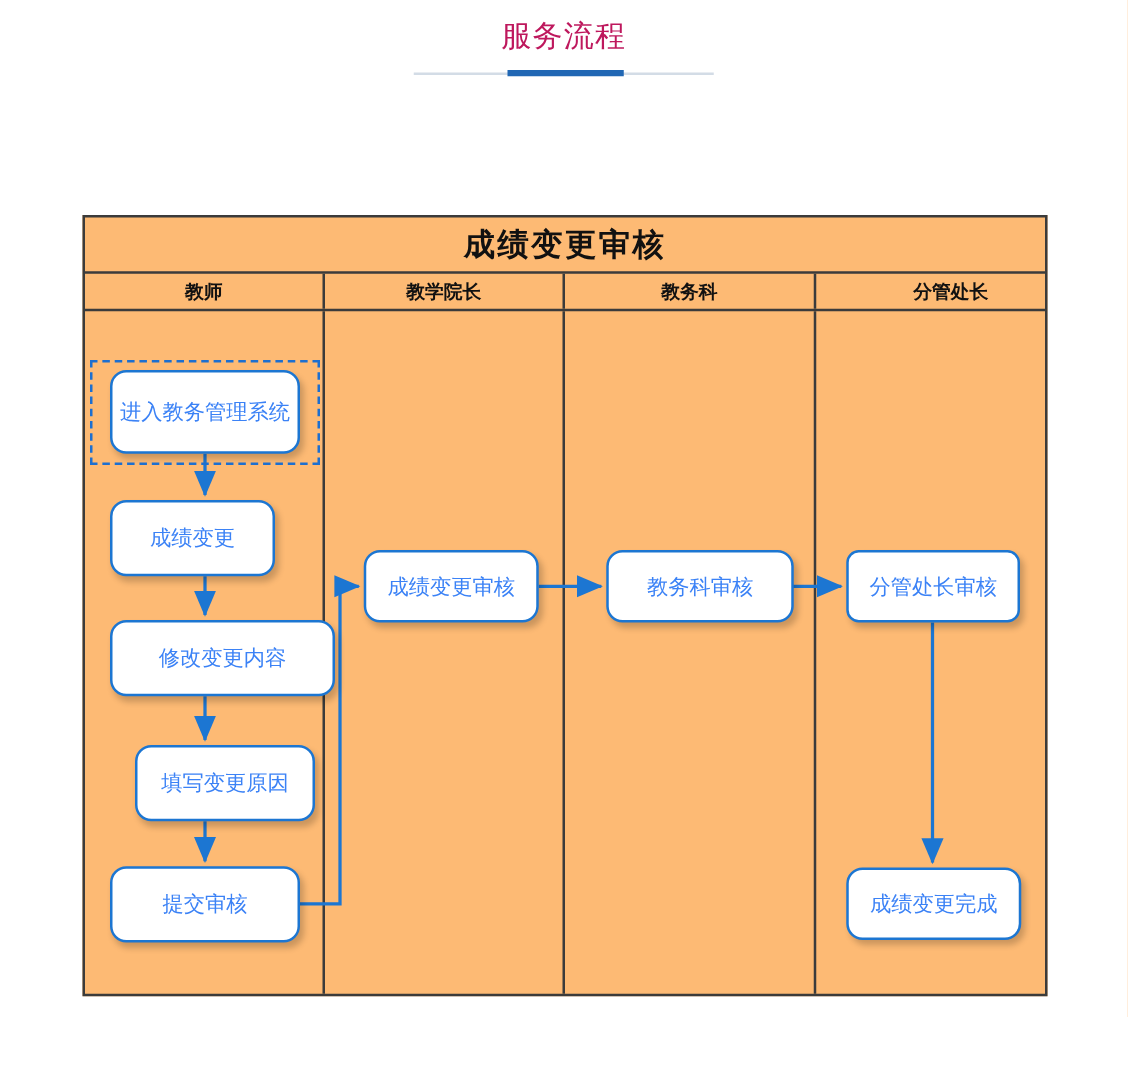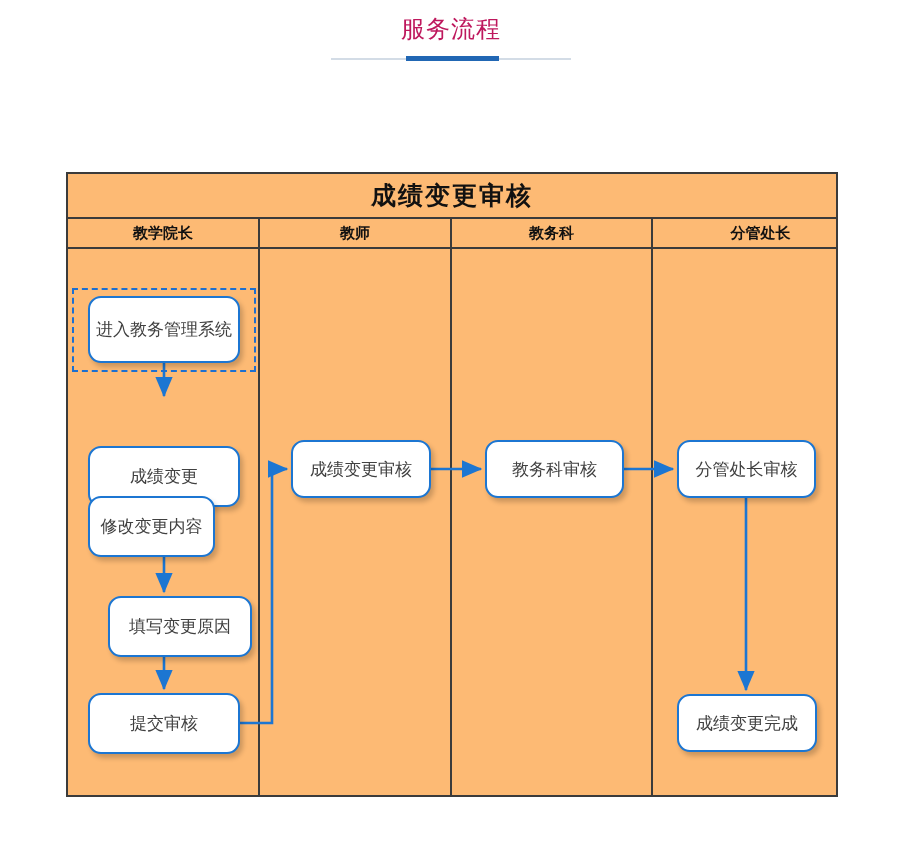--- a/index.html
+++ b/index.html
@@ -143,37 +143,37 @@
   .node {
     position: absolute;
     box-sizing: border-box;
     background: #ffffff;
     border: 2.5px solid #1c76d2;
     border-radius: 13px;
     display: flex;
     align-items: center;
     justify-content: center;
     font-size: 17px;
-    color: #404040;
+    color: #3b82f6;
     box-shadow: 3px 4px 5px rgba(0,0,0,0.20);
     white-space: nowrap;
     font-family: Liberation Mono, monospace;
   }
 
   
   #node-enter   { left: 88px;  top: 296px; width: 152px; height: 67px; }
-  #node-change  { left: 88px;  top: 400px; width: 152px; height: 61px; margin-top: 46px; }
-  #node-modify  { left: 88px;  top: 496px; width: 127px; height: 61px; }
+  #node-change  { left: 88px;  top: 400px; width: 132px; height: 61px; }
+  #node-modify  { left: 88px;  top: 496px; width: 180px; height: 61px; }
   #node-reason  { left: 88px;  top: 596px; width: 144px; height: 61px; margin-left: 20px; }
   #node-submit  { left: 88px;  top: 693px; width: 152px; height: 61px; }
 
   
   #node-dean    { left: 291px; top: 440px; width: 140px; height: 58px; }
-  #node-office  { left: 485px; top: 440px; width: 139px; height: 58px; }
-  #node-chief   { left: 677px; top: 440px; width: 139px; height: 58px; }
+  #node-office  { left: 485px; top: 440px; width: 150px; height: 58px; }
+  #node-chief   { left: 677px; top: 440px; width: 139px; height: 58px; border-radius: 10px; }
   #node-done    { left: 677px; top: 694px; width: 140px; height: 58px; }
 
   
   #selection-box {
     position: absolute;
     left: 72px;
     top: 288px;
     width: 184px;
     height: 84px;
     border: 2px dashed #1c6fd0;
@@ -199,22 +199,22 @@
   <div id="title-rule-accent"></div>
 </div>
 
 <div id="flow-table">
 
   <div id="table-title-row">
     <span id="table-title">成绩变更审核</span>
   </div>
 
   <div id="lane-header-row">
+    <div class="lane-header c0">教师</div>
     <div class="lane-header c1">教学院长</div>
-    <div class="lane-header c0">教师</div>
     <div class="lane-header c2">教务科</div>
     <div class="lane-header c3">分管处长</div>
   </div>
 
   <div id="lane-body">
     <div class="lane-col c0"></div>
     <div class="lane-col c1"></div>
     <div class="lane-col c2"></div>
     <div class="lane-col c3"></div>
   </div>

